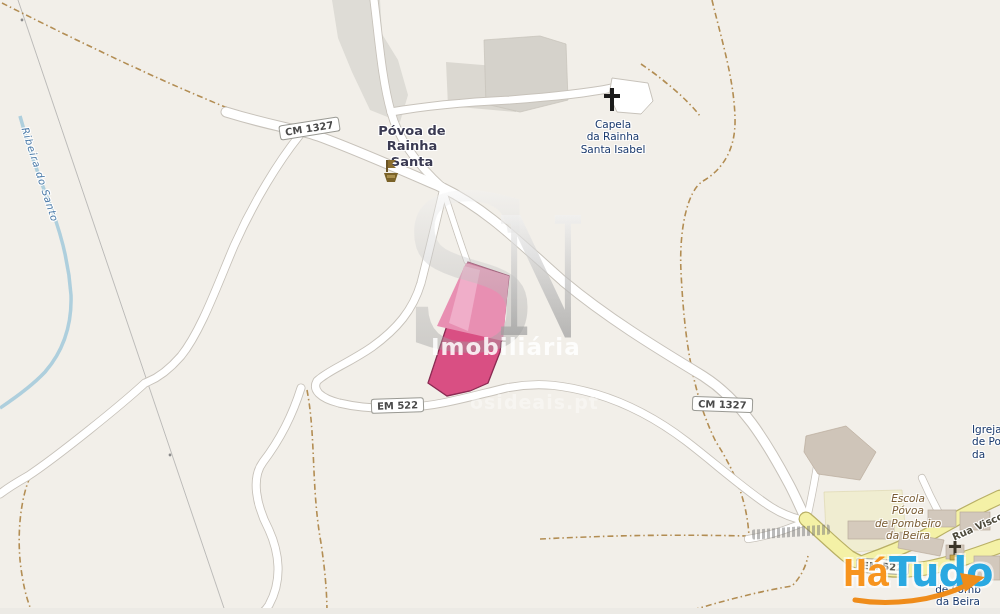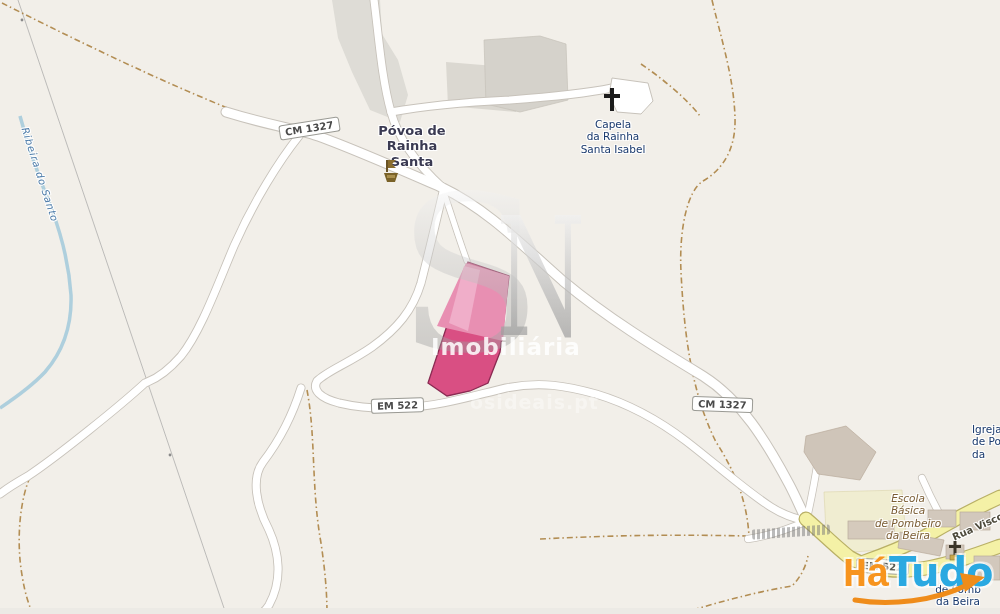--- a/index.html
+++ b/index.html
@@ -147,21 +147,21 @@
   </div>
 
   <div class="lbl lbl-worship" style="left:972px;top:423px;width:70px;text-align:left;">
     <div>Igreja</div>
     <div>de Po</div>
     <div>da</div>
   </div>
 
   <div class="lbl lbl-school" style="left:866px;top:492px;">
     <div>Escola</div>
-    <div>Básica</div>
+    <div>Póvoa</div>
     <div>de Pombeiro</div>
     <div>da Beira</div>
   </div>
 
   <div class="lbl lbl-worship" style="left:918px;top:583px;width:80px;z-index:2;">
     <div>de Pomb</div>
     <div>da Beira</div>
   </div>
 
   <div class="lbl lbl-river" style="left:30px;top:126px;">Ribeira do Santo</div>

